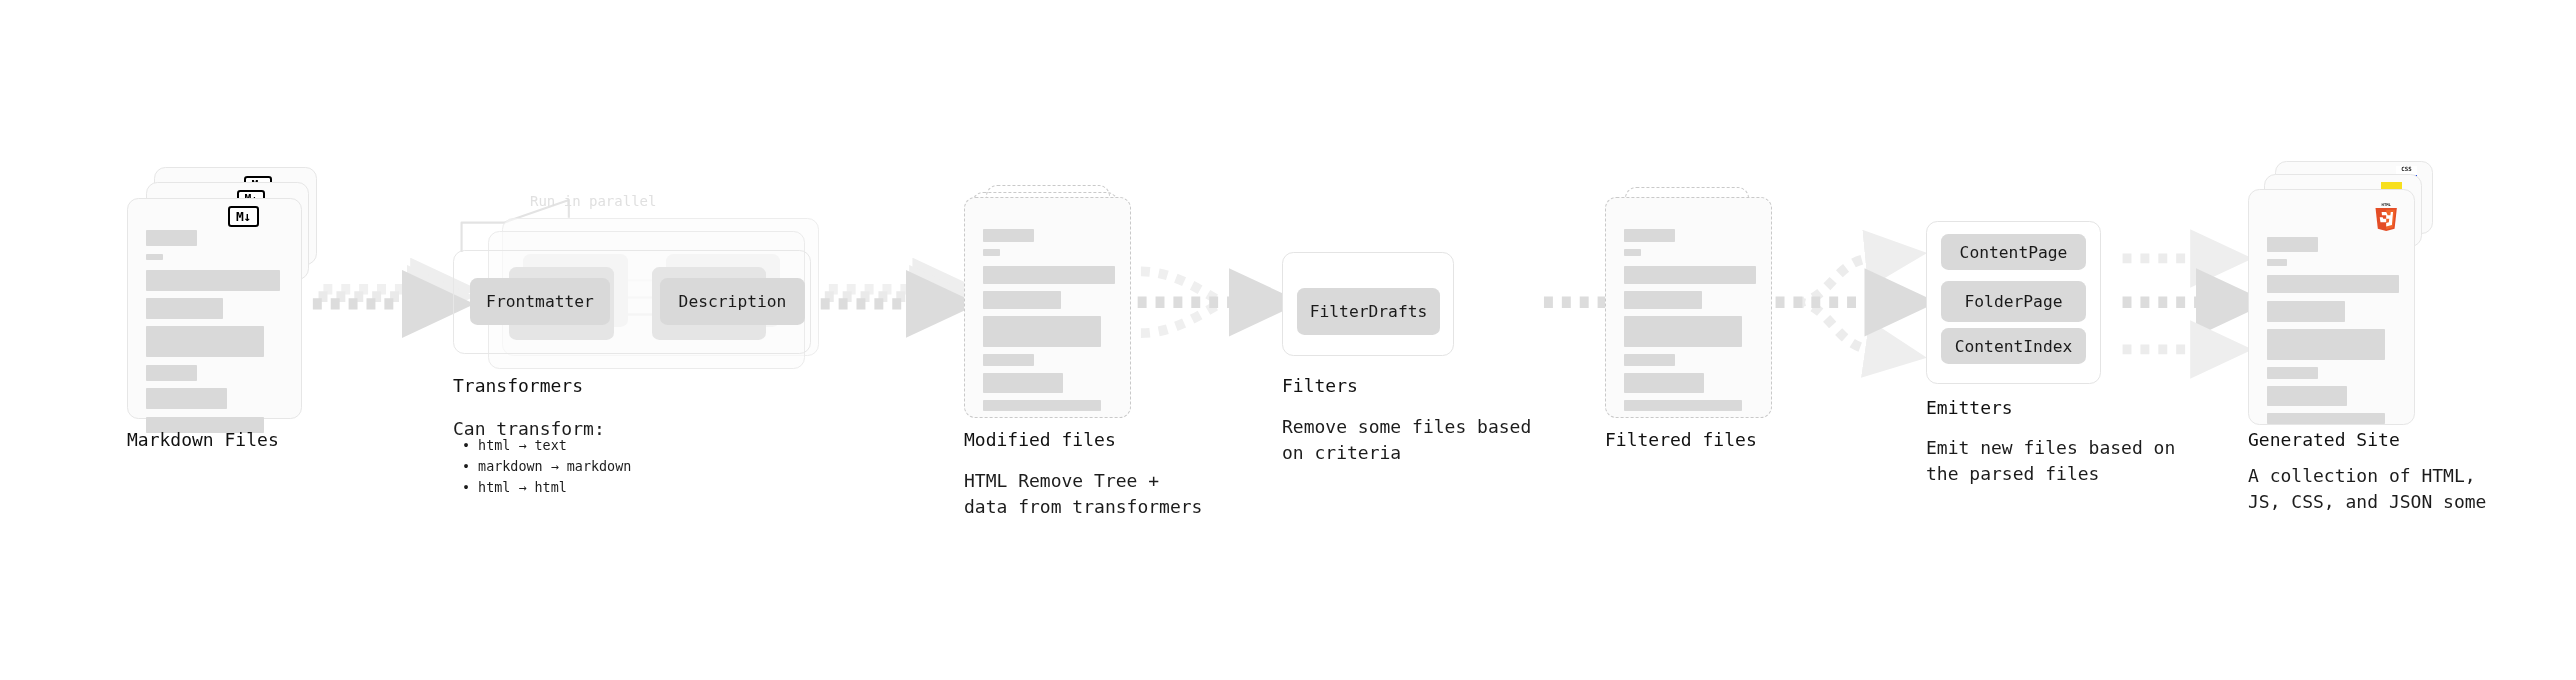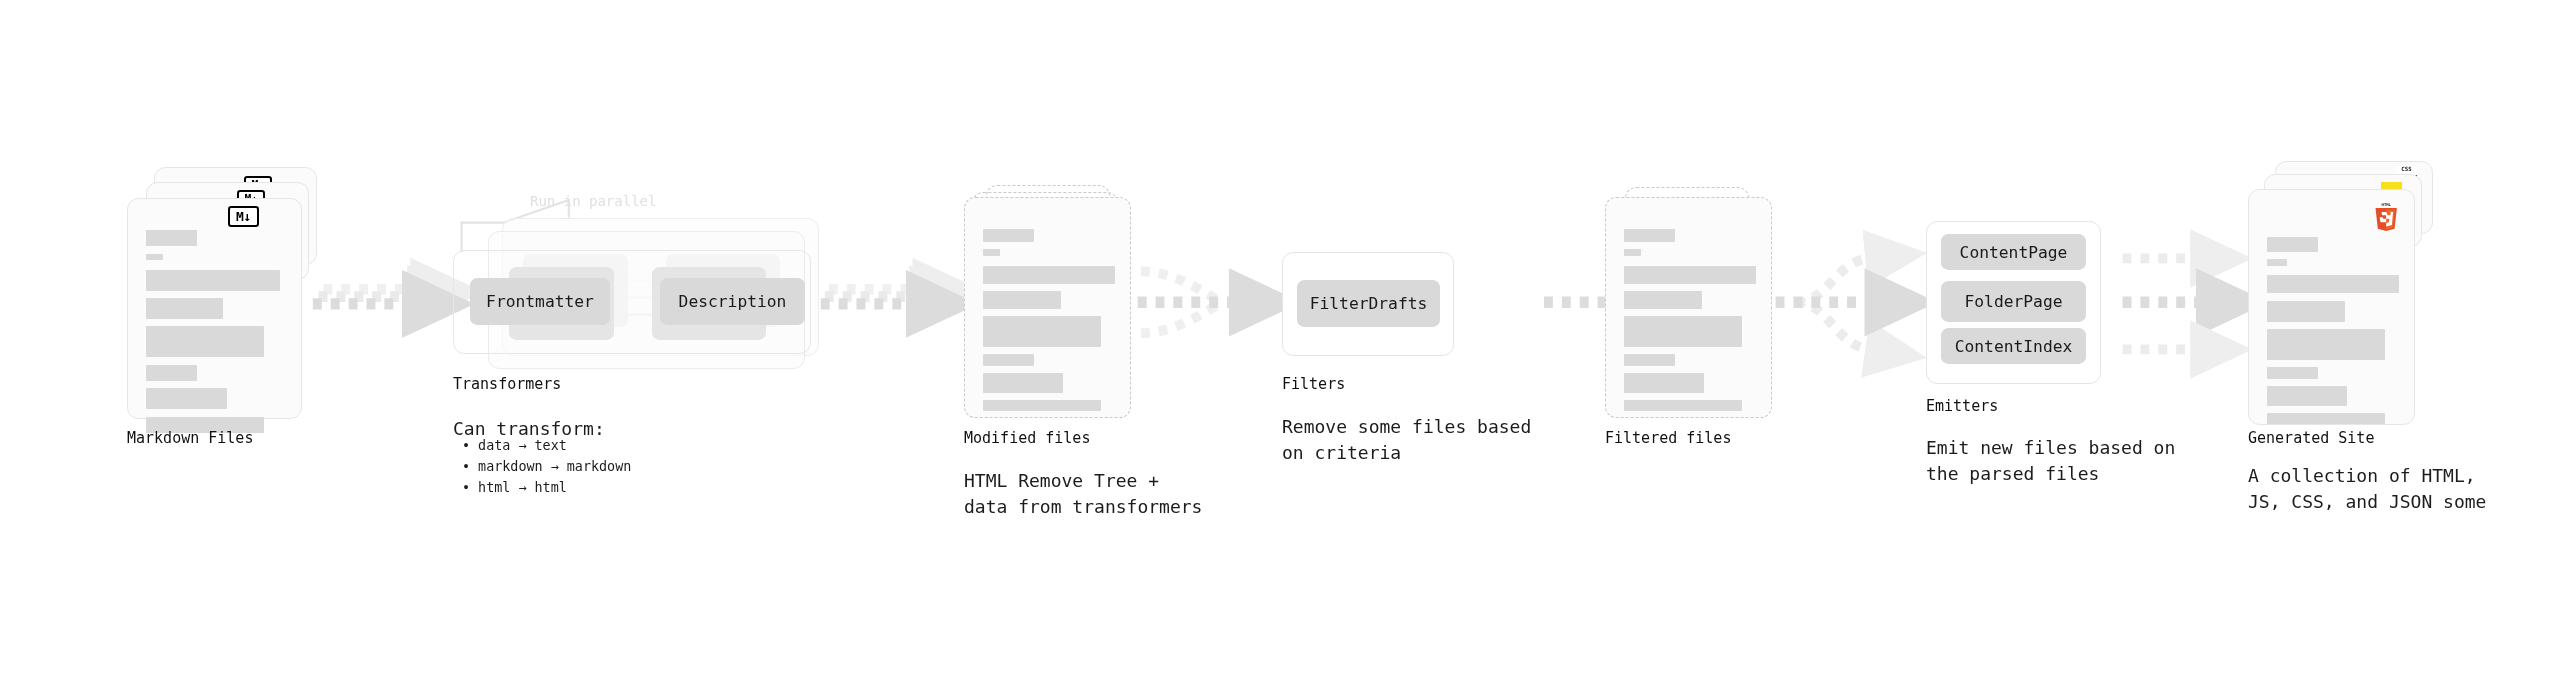--- a/index.html
+++ b/index.html
@@ -108,21 +108,21 @@
     justify-content: center;
     font-size: 16.3px;
     color: #1a1a1a;
     letter-spacing: 0px;
     white-space: nowrap;
   }
 
   
   .caption-title {
     position: absolute;
-    font-size: 15px;
+    font-size: 18px;
     color: #111111;
     white-space: nowrap;
     letter-spacing: 0px;
   }
   .caption-sub {
     position: absolute;
     font-size: 18px;
     line-height: 1.45;
     color: #1c1c1c;
     white-space: pre;
@@ -253,21 +253,21 @@
 
     <div class="group-box" style="left:453px; top:250px; width:358px; height:104px; background:rgba(255,255,255,0.0); border-color:#e7e7e7;"></div>
     <div class="pill" style="left:470px; top:278px; width:140px; height:47px;text-align:right;">Frontmatter</div>
     <div class="pill" style="left:660px; top:278px; width:145px; height:47px;">Description</div>
   </div>
   <div class="parallel-label" style="left:530px; top:193px;">Run in parallel</div>
 
   <div class="caption-title" style="left:453px; top:375px;">Transformers</div>
   <div class="caption-sub" style="left:453px; top:416px;">Can transform:</div>
   <div class="bullets" style="left:462px; top:436px;">
-    <div>• data → text</div>
+    <div>• html → text</div>
     <div>• markdown → markdown</div>
     <div>• html → html</div>
   </div>
 
   <div class="doc-stack">
     <div class="doc-card dashed" style="left:986px; top:185px; width:124px; height:57px; background:transparent;"></div>
     <div class="doc-card dashed" style="left:972px; top:192px; width:146px; height:57px; background:transparent;"></div>
     <div class="doc-card dashed" style="left:964px; top:197px; width:167px; height:221px;">
       <div class="doc-lines">
         <div class="doc-line" style="width:51px;  height:13px;"></div>
@@ -280,21 +280,21 @@
         <div class="doc-line" style="width:118px; height:11.4px;"></div>
       </div>
     </div>
   </div>
   <div class="caption-title" style="left:964px; top:429px;">Modified files</div>
   <div class="caption-sub" style="left:964px; top:468px;">HTML Remove Tree +
 data from transformers</div>
 
   <div>
     <div class="group-box" style="left:1282px; top:252px; width:172px; height:104px; background:#ffffff;"></div>
-    <div class="pill" style="left:1297px; top:280px; width:143px; height:47px;">FilterDrafts</div>
+    <div class="pill" style="left:1297px; top:288px; width:143px; height:47px;">FilterDrafts</div>
   </div>
   <div class="caption-title" style="left:1282px; top:375px;">Filters</div>
   <div class="caption-sub" style="left:1282px; top:414px;">Remove some files based
 on criteria</div>
 
   <div class="doc-stack">
     <div class="doc-card dashed" style="left:1625px; top:187px; width:124px; height:57px; background:transparent;"></div>
     <div class="doc-card dashed" style="left:1605px; top:197px; width:167px; height:221px;">
       <div class="doc-lines">
         <div class="doc-line" style="width:51px;  height:13px;"></div>

